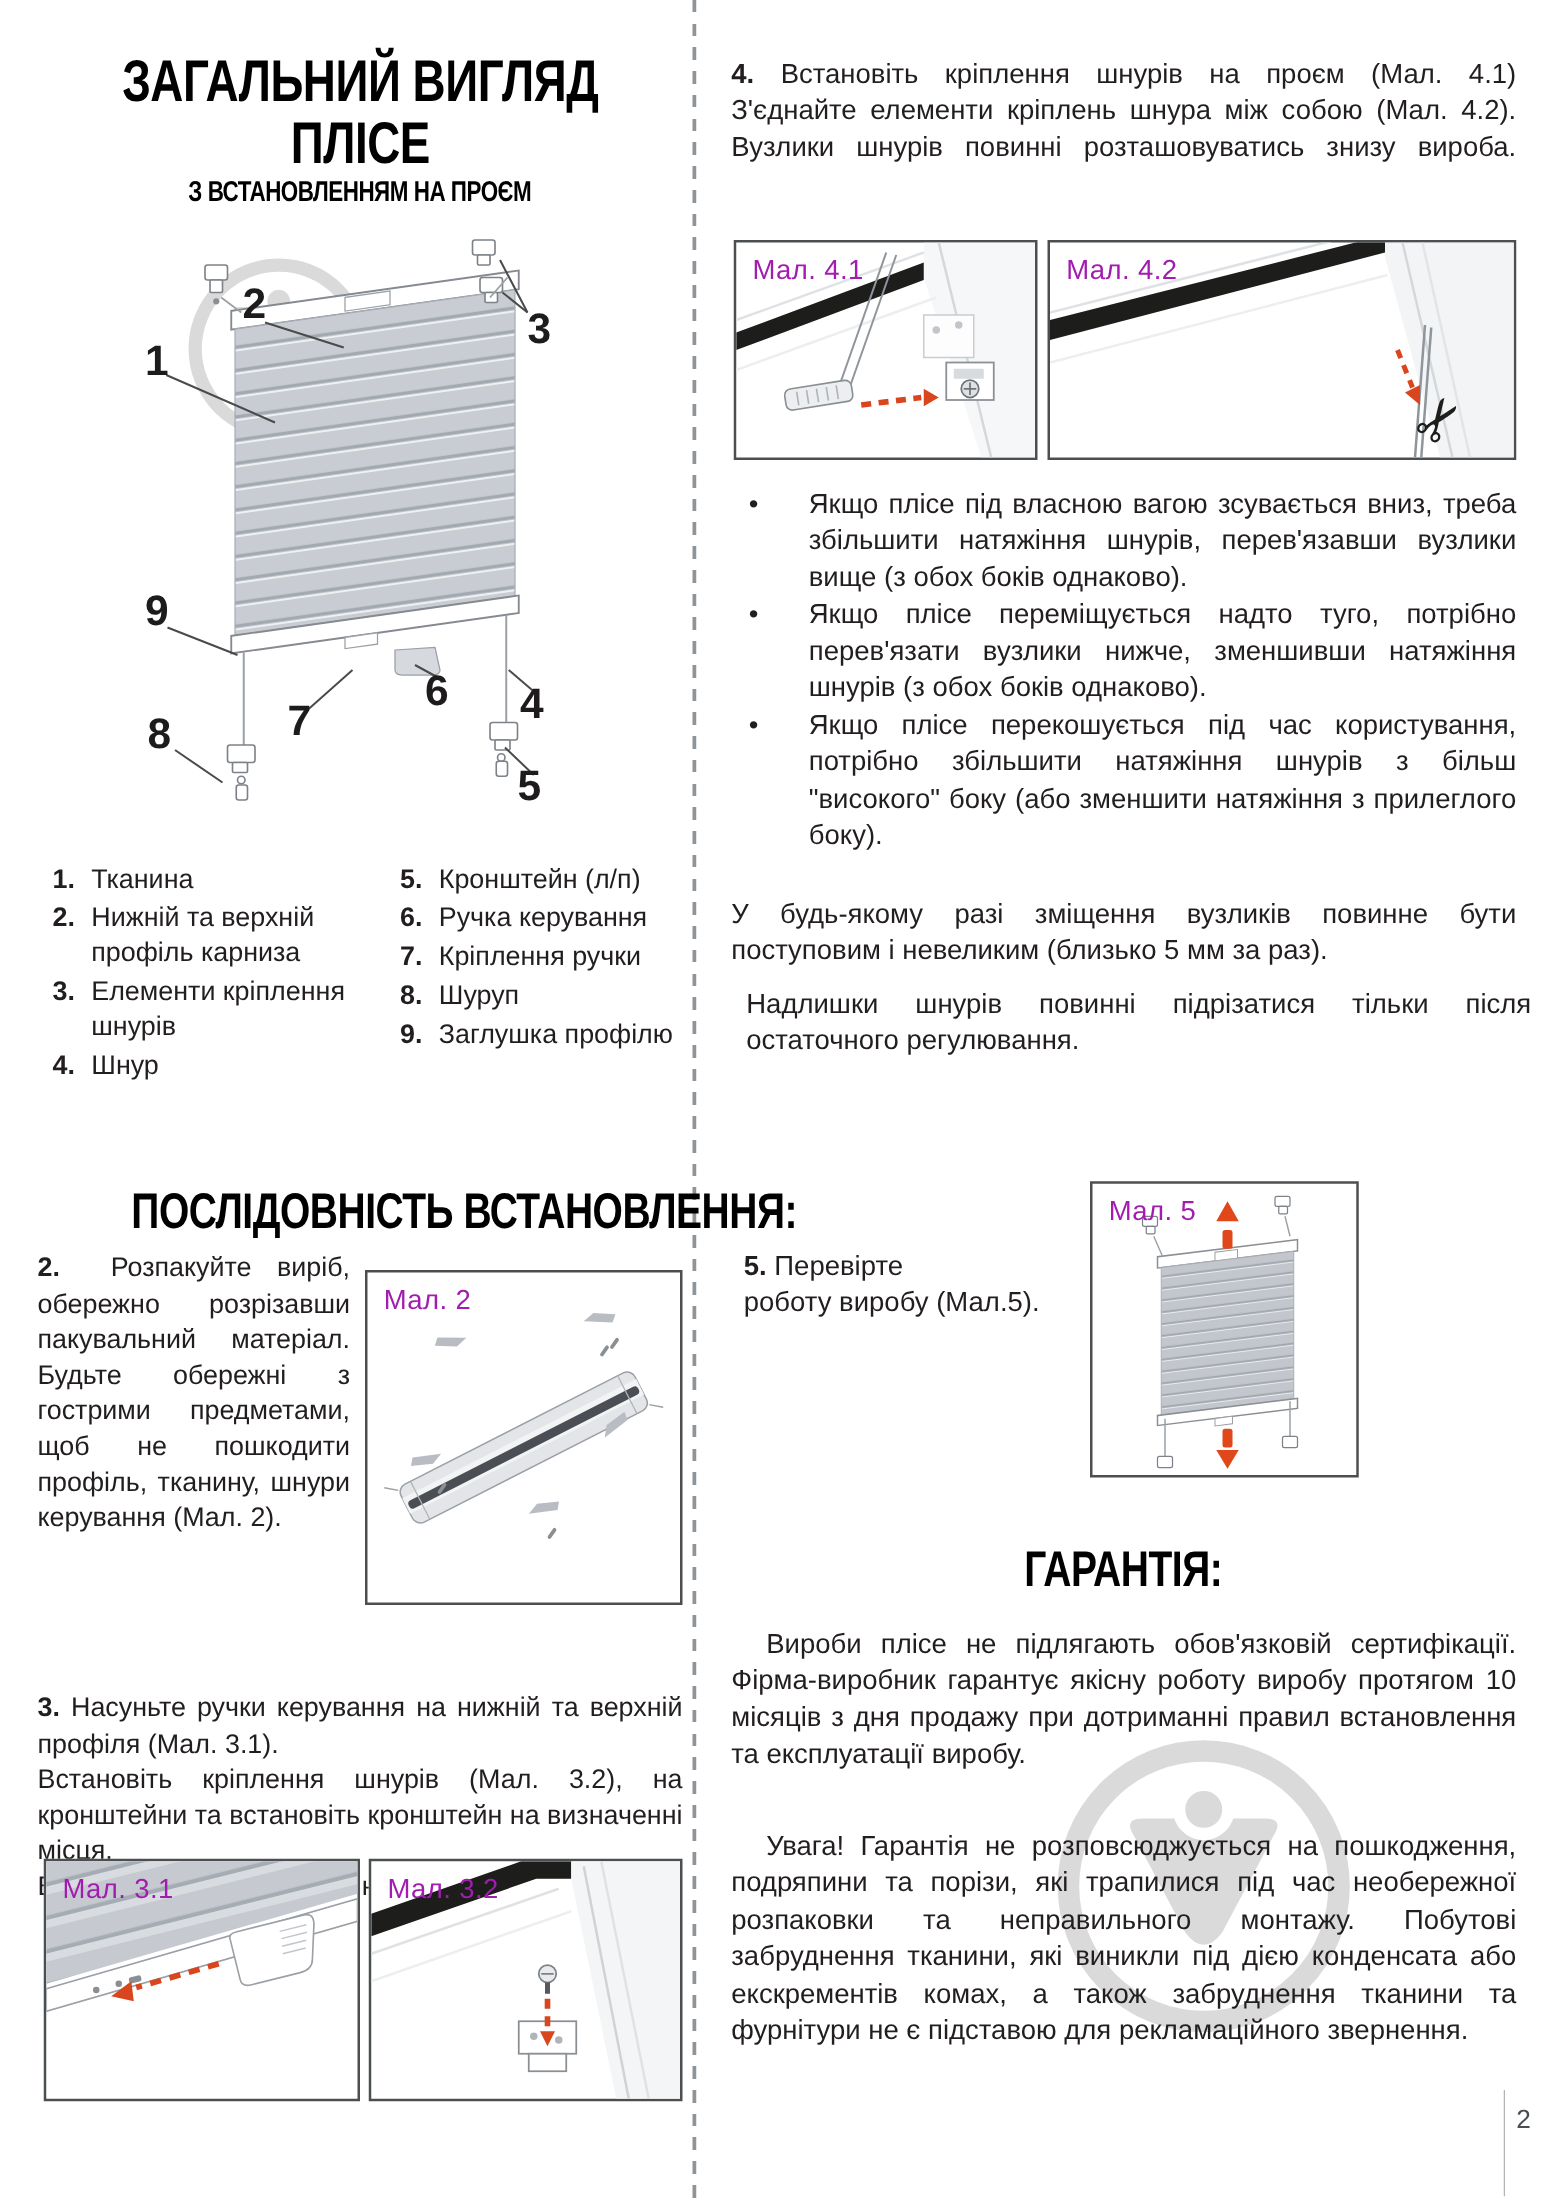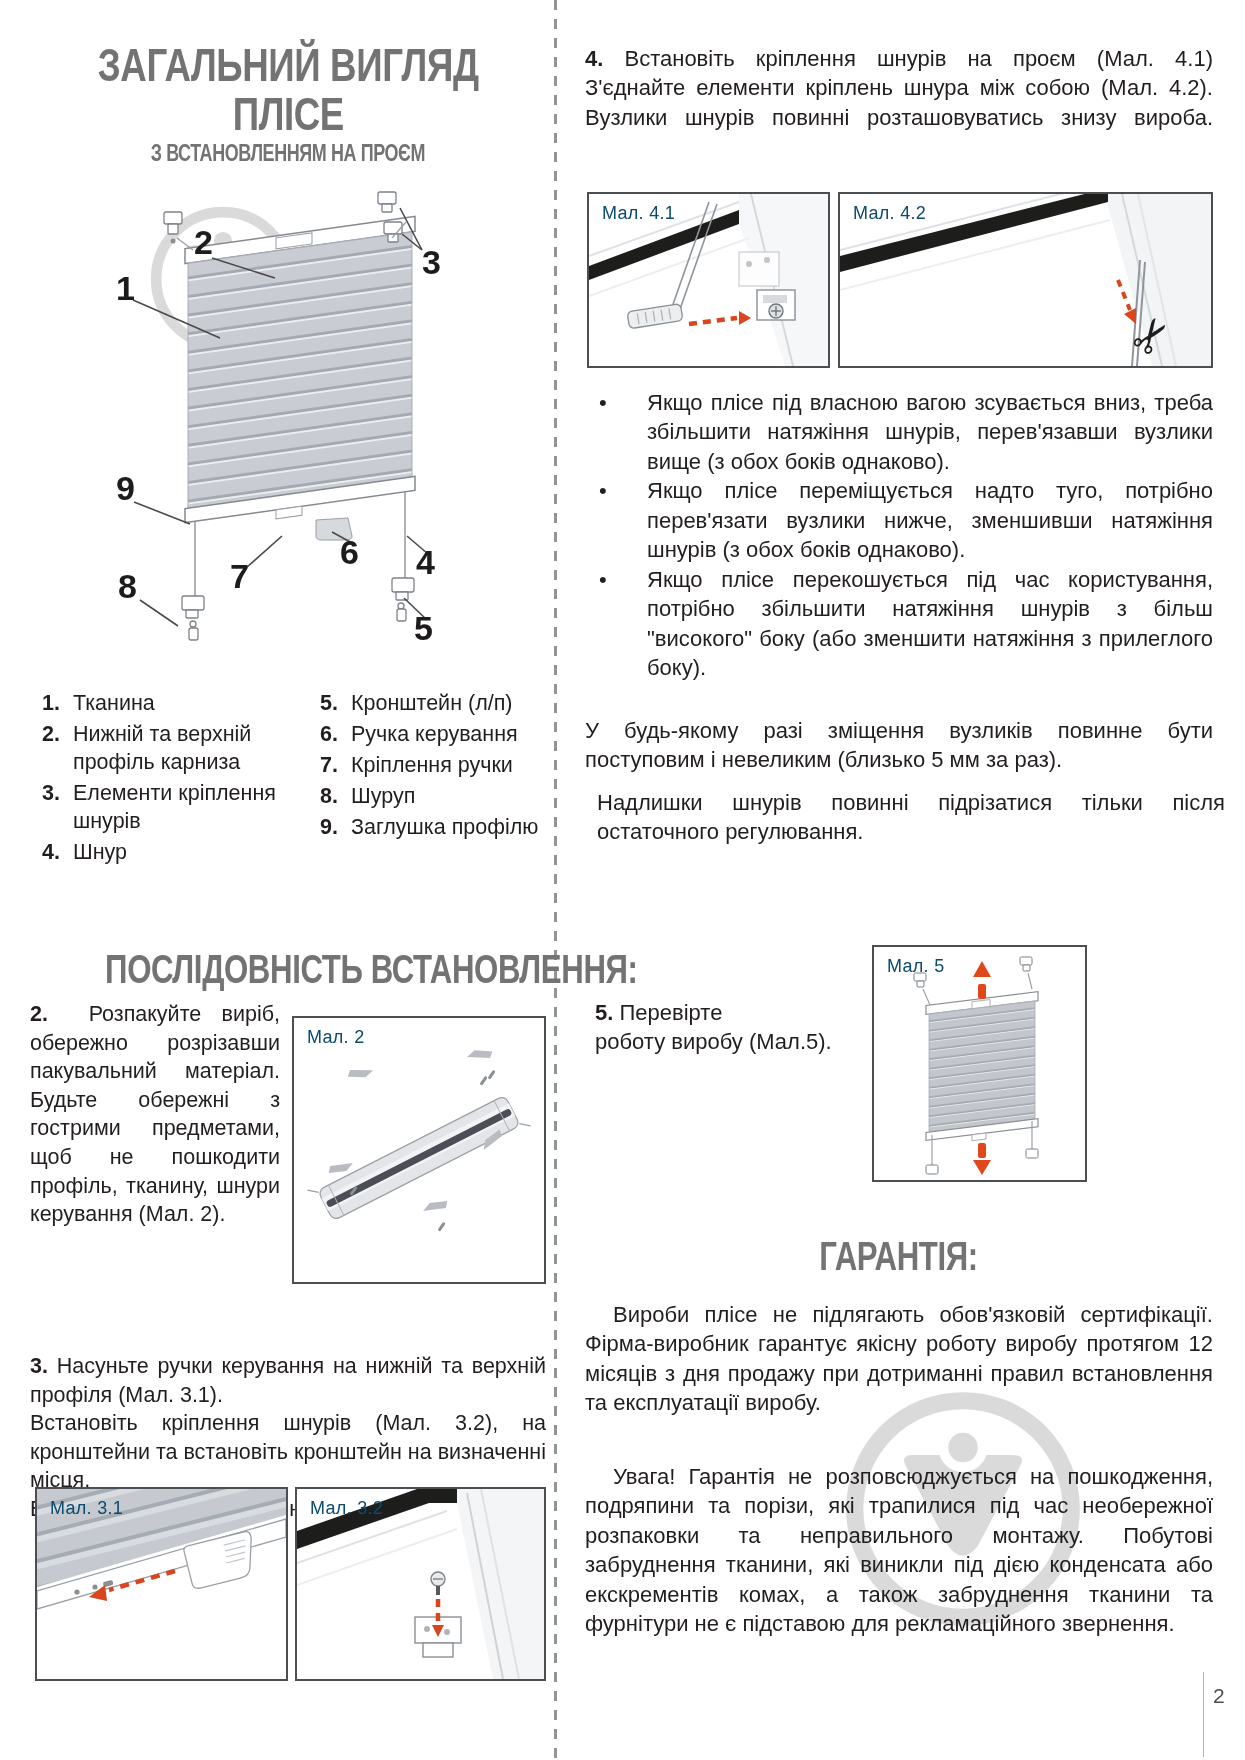--- a/index.html
+++ b/index.html
@@ -10,21 +10,21 @@
            background:repeating-linear-gradient(#8f9499 0 10px, transparent 10px 19px);}
   
   .watermark{position:absolute;z-index:0;}
   .wm-top{left:147px;top:203px;width:152px;height:152px;}
   .wm-bottom{left:840px;top:1386px;width:246px;height:246px;}
   .col{position:absolute;top:0;height:1760px;z-index:1;}
   .col-left{left:30px;width:516px;}
   .col-right{left:585px;width:628px;}
   .abs{position:absolute;}
   
-  .display{font-weight:bold;color:#737373;text-align:center;width:100%;}
+  .display{font-weight:bold;color:#000000;text-align:center;width:100%;}
   .cond{display:inline-block;transform:scaleX(0.78);transform-origin:50% 50%;
         white-space:nowrap;letter-spacing:-0.5px;}
   .title-line{font-size:47px;line-height:49px;}
   .subtitle-line{font-size:23px;line-height:27px;}
   .h-seq{font-size:40px;line-height:42px;}
   .h-war{font-size:40px;line-height:42px;}
   
   .body-txt{font-size:21.5px;line-height:1.33;text-align:justify;}
   .body-txt-r{font-size:22px;line-height:1.34;text-align:justify;}
   .stretch-last{text-align-last:justify;}
@@ -35,21 +35,21 @@
   .legend-col2{flex:1;}
   .legend-item{display:flex;margin-bottom:3px;}
   .legend-item .n{min-width:31px;font-weight:bold;}
   .legend-item .t{flex:1;}
   
   .bullet{display:flex;margin:0;}
   .bullet .dot{width:62px;padding-left:14px;box-sizing:border-box;font-size:22px;}
   .bullet .bt{flex:1;}
   
   .figbox{position:absolute;background:#fff;border:2px solid #4c4f52;box-sizing:border-box;}
-  .figlabel{position:absolute;left:13px;top:9px;font-size:18px;color:#0c4a6e;letter-spacing:0.3px;}
+  .figlabel{position:absolute;left:13px;top:9px;font-size:22px;color:#a21caf;letter-spacing:0.3px;}
   .figbox svg{position:absolute;left:0;top:0;}
   
   .pn-line{position:absolute;left:1203px;top:1672px;width:1px;height:85px;background:#b5b5b5;}
   .pn{position:absolute;left:1213px;top:1684px;font-size:21px;color:#4a4d52;}
   .indent1{text-indent:28px;}
 </style>
 </head>
 <body>
 
 <div class="page">
@@ -416,21 +416,21 @@
           <polygon points="108,228 99,213 117,213"></polygon>
         </g>
       </svg>
       <span class="figlabel">Мал. 5</span>
     </div>
 
     <div class="abs display h-war" style="top:1235px;">
       <span class="cond">ГАРАНТІЯ:</span>
     </div>
     <p class="abs body-txt-r indent1" style="top:1300px;left:0;width:628px;margin:0;">
-      <span>Вироби плісе не підлягають обов'язковій сертифікації. Фірма-виробник гарантує якісну роботу виробу протягом 12 місяців з дня продажу при дотриманні правил встановлення та експлуатації виробу.</span>
+      <span>Вироби плісе не підлягають обов'язковій сертифікації. Фірма-виробник гарантує якісну роботу виробу протягом 10 місяців з дня продажу при дотриманні правил встановлення та експлуатації виробу.</span>
     </p>
     <p class="abs body-txt-r indent1" style="top:1462px;left:0;width:628px;margin:0;">
       <span>Увага! Гарантія не розповсюджується на пошкодження, подряпини та порізи, які трапилися під час необережної розпаковки та неправильного монтажу. Побутові забруднення тканини, які виникли під дією конденсата або екскрементів комах, а також забруднення тканини та фурнітури не є підставою для рекламаційного звернення.</span>
     </p>
   </div>
 
   <div class="pn-line"></div>
   <div class="pn">2</div>
 </div>
 

